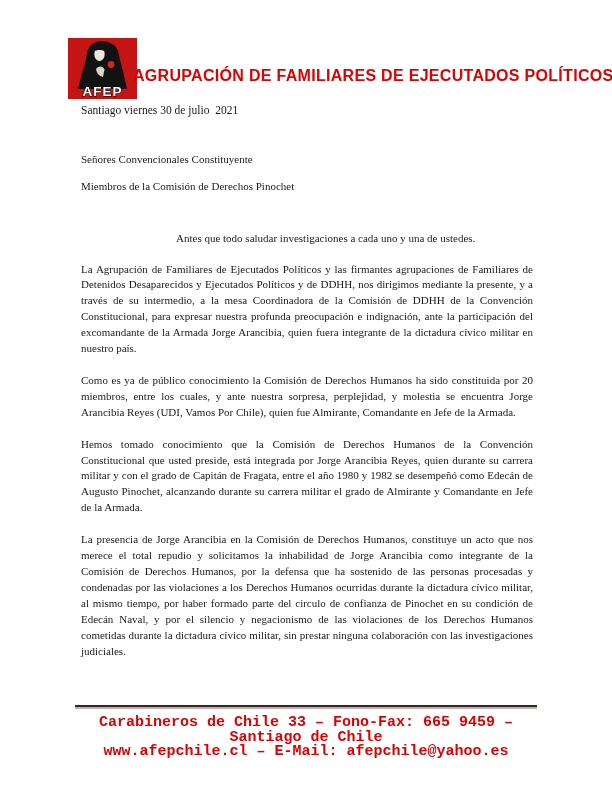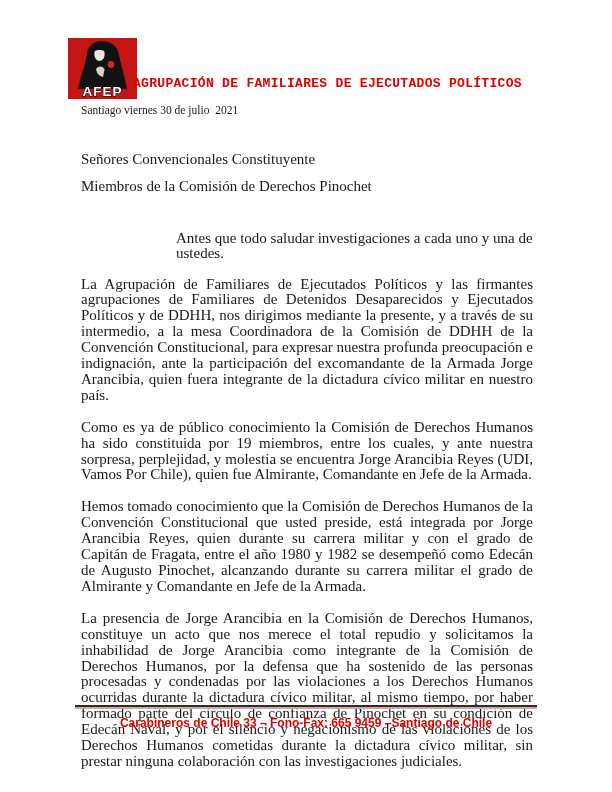--- a/index.html
+++ b/index.html
@@ -21,46 +21,46 @@
   .logo {
     position: absolute;
     left: 68px;
     top: 38px;
     width: 69px;
     height: 61px;
   }
   .org-title {
     position: absolute;
     left: 133px;
-    top: 76px;
+    top: 67px;
     margin: 0;
-    font-family: Liberation Mono, monospace;
+    font-family: Liberation Sans, sans-serif;
     font-weight: bold;
-    font-size: 13px;
+    font-size: 16px;
     letter-spacing: 0.3px;
     color: var(--accent-red, #e00000);
     white-space: nowrap;
   }
   .dateline {
     position: absolute;
     left: 81px;
     top: 104px;
     width: 448px;
     text-align: left;
     padding-right: 6px;
     font-size: 11.5px;
     white-space: pre;
   }
   
   .content {
     position: absolute;
     left: 81px;
     top: 152px;
     width: 452px;
-    font-size: 15px;
+    font-size: 11px;
     line-height: 15.9px;
   }
   .recipient-line {
     line-height: 15px;
     margin: 0 0 11.5px 0;
   }
   .salutation {
     margin: 37px 0 12px 0;
     padding-left: 95px;
     line-height: 15px;
@@ -77,23 +77,23 @@
     width: 462px;
     text-align: center;
   }
   .footer-rule {
     height: 2px;
     background: var(--rule-dark, #3a2424);
     border-bottom: 2px solid var(--rule-light, #c2afae);
     margin-bottom: 7px;
   }
   .footer-line {
-    font-family: Liberation Sans, sans-serif;
+    font-family: Liberation Mono, monospace;
     font-weight: bold;
-    font-size: 12px;
+    font-size: 15px;
     line-height: 14.5px;
     color: var(--accent-red, #e00000);
   }
 </style>
 </head>
 <body>
 
 <div class="page">
 
   <svg class="logo" viewBox="0 0 69 61" xmlns="http://www.w3.org/2000/svg">
@@ -110,23 +110,24 @@
 
   <div class="dateline">Santiago viernes 30 de julio  2021</div>
 
   <div class="content">
     <div class="recipient-line">Señores Convencionales Constituyente</div>
     <div class="recipient-line">Miembros de la Comisión de Derechos Pinochet</div>
 
     <div class="salutation">Antes que todo saludar investigaciones a cada uno y una de ustedes.</div>
 
     <p class="para">La Agrupación de Familiares de Ejecutados Políticos y las firmantes agrupaciones de Familiares de Detenidos Desaparecidos y Ejecutados Políticos y de DDHH, nos dirigimos mediante la presente, y a través de su intermedio, a la mesa Coordinadora de la Comisión de DDHH de la Convención Constitucional, para expresar nuestra profunda preocupación e indignación, ante la participación del excomandante de la Armada Jorge Arancibia, quien fuera integrante de la dictadura cívico militar en nuestro país.</p>
-    <p class="para">Como es ya de público conocimiento la Comisión de Derechos Humanos ha sido constituida por 19 miembros, entre los cuales, y ante nuestra sorpresa, perplejidad, y molestia se encuentra Jorge Arancibia Reyes (UDI, Vamos Por Chile), quien fue Almirante, Comandante en Jefe de la Armada.</p>
+    <p class="para">Como es ya de público conocimiento la Comisión de Derechos Humanos ha sido constituida por 20 miembros, entre los cuales, y ante nuestra sorpresa, perplejidad, y molestia se encuentra Jorge Arancibia Reyes (UDI, Vamos Por Chile), quien fue Almirante, Comandante en Jefe de la Armada.</p>
     <p class="para">Hemos tomado conocimiento que la Comisión de Derechos Humanos de la Convención Constitucional que usted preside, está integrada por Jorge Arancibia Reyes, quien durante su carrera militar y con el grado de Capitán de Fragata, entre el año 1980 y 1982 se desempeñó como Edecán de Augusto Pinochet, alcanzando durante su carrera militar el grado de Almirante y Comandante en Jefe de la Armada.</p>
     <p class="para">La presencia de Jorge Arancibia en la Comisión de Derechos Humanos, constituye un acto que nos merece el total repudio y solicitamos la inhabilidad de Jorge Arancibia como integrante de la Comisión de Derechos Humanos, por la defensa que ha sostenido de las personas procesadas y condenadas por las violaciones a los Derechos Humanos ocurridas durante la dictadura cívico militar, al mismo tiempo, por haber formado parte del circulo de confianza de  Pinochet en su condición de Edecán Naval, y por el silencio y negacionismo de las violaciones de los Derechos Humanos cometidas durante la dictadura cívico militar, sin prestar ninguna colaboración con las investigaciones judiciales.</p>
   </div>
 
   <div class="footer">
     <div class="footer-rule"></div>
     <div class="footer-line">Carabineros de Chile 33 – Fono-Fax: 665 9459 –Santiago de Chile</div>
+    <div class="footer-line">www.afepchile.cl – E-Mail: afepchile@yahoo.es</div>
   </div>
 
 </div>
 
 </body></html>

